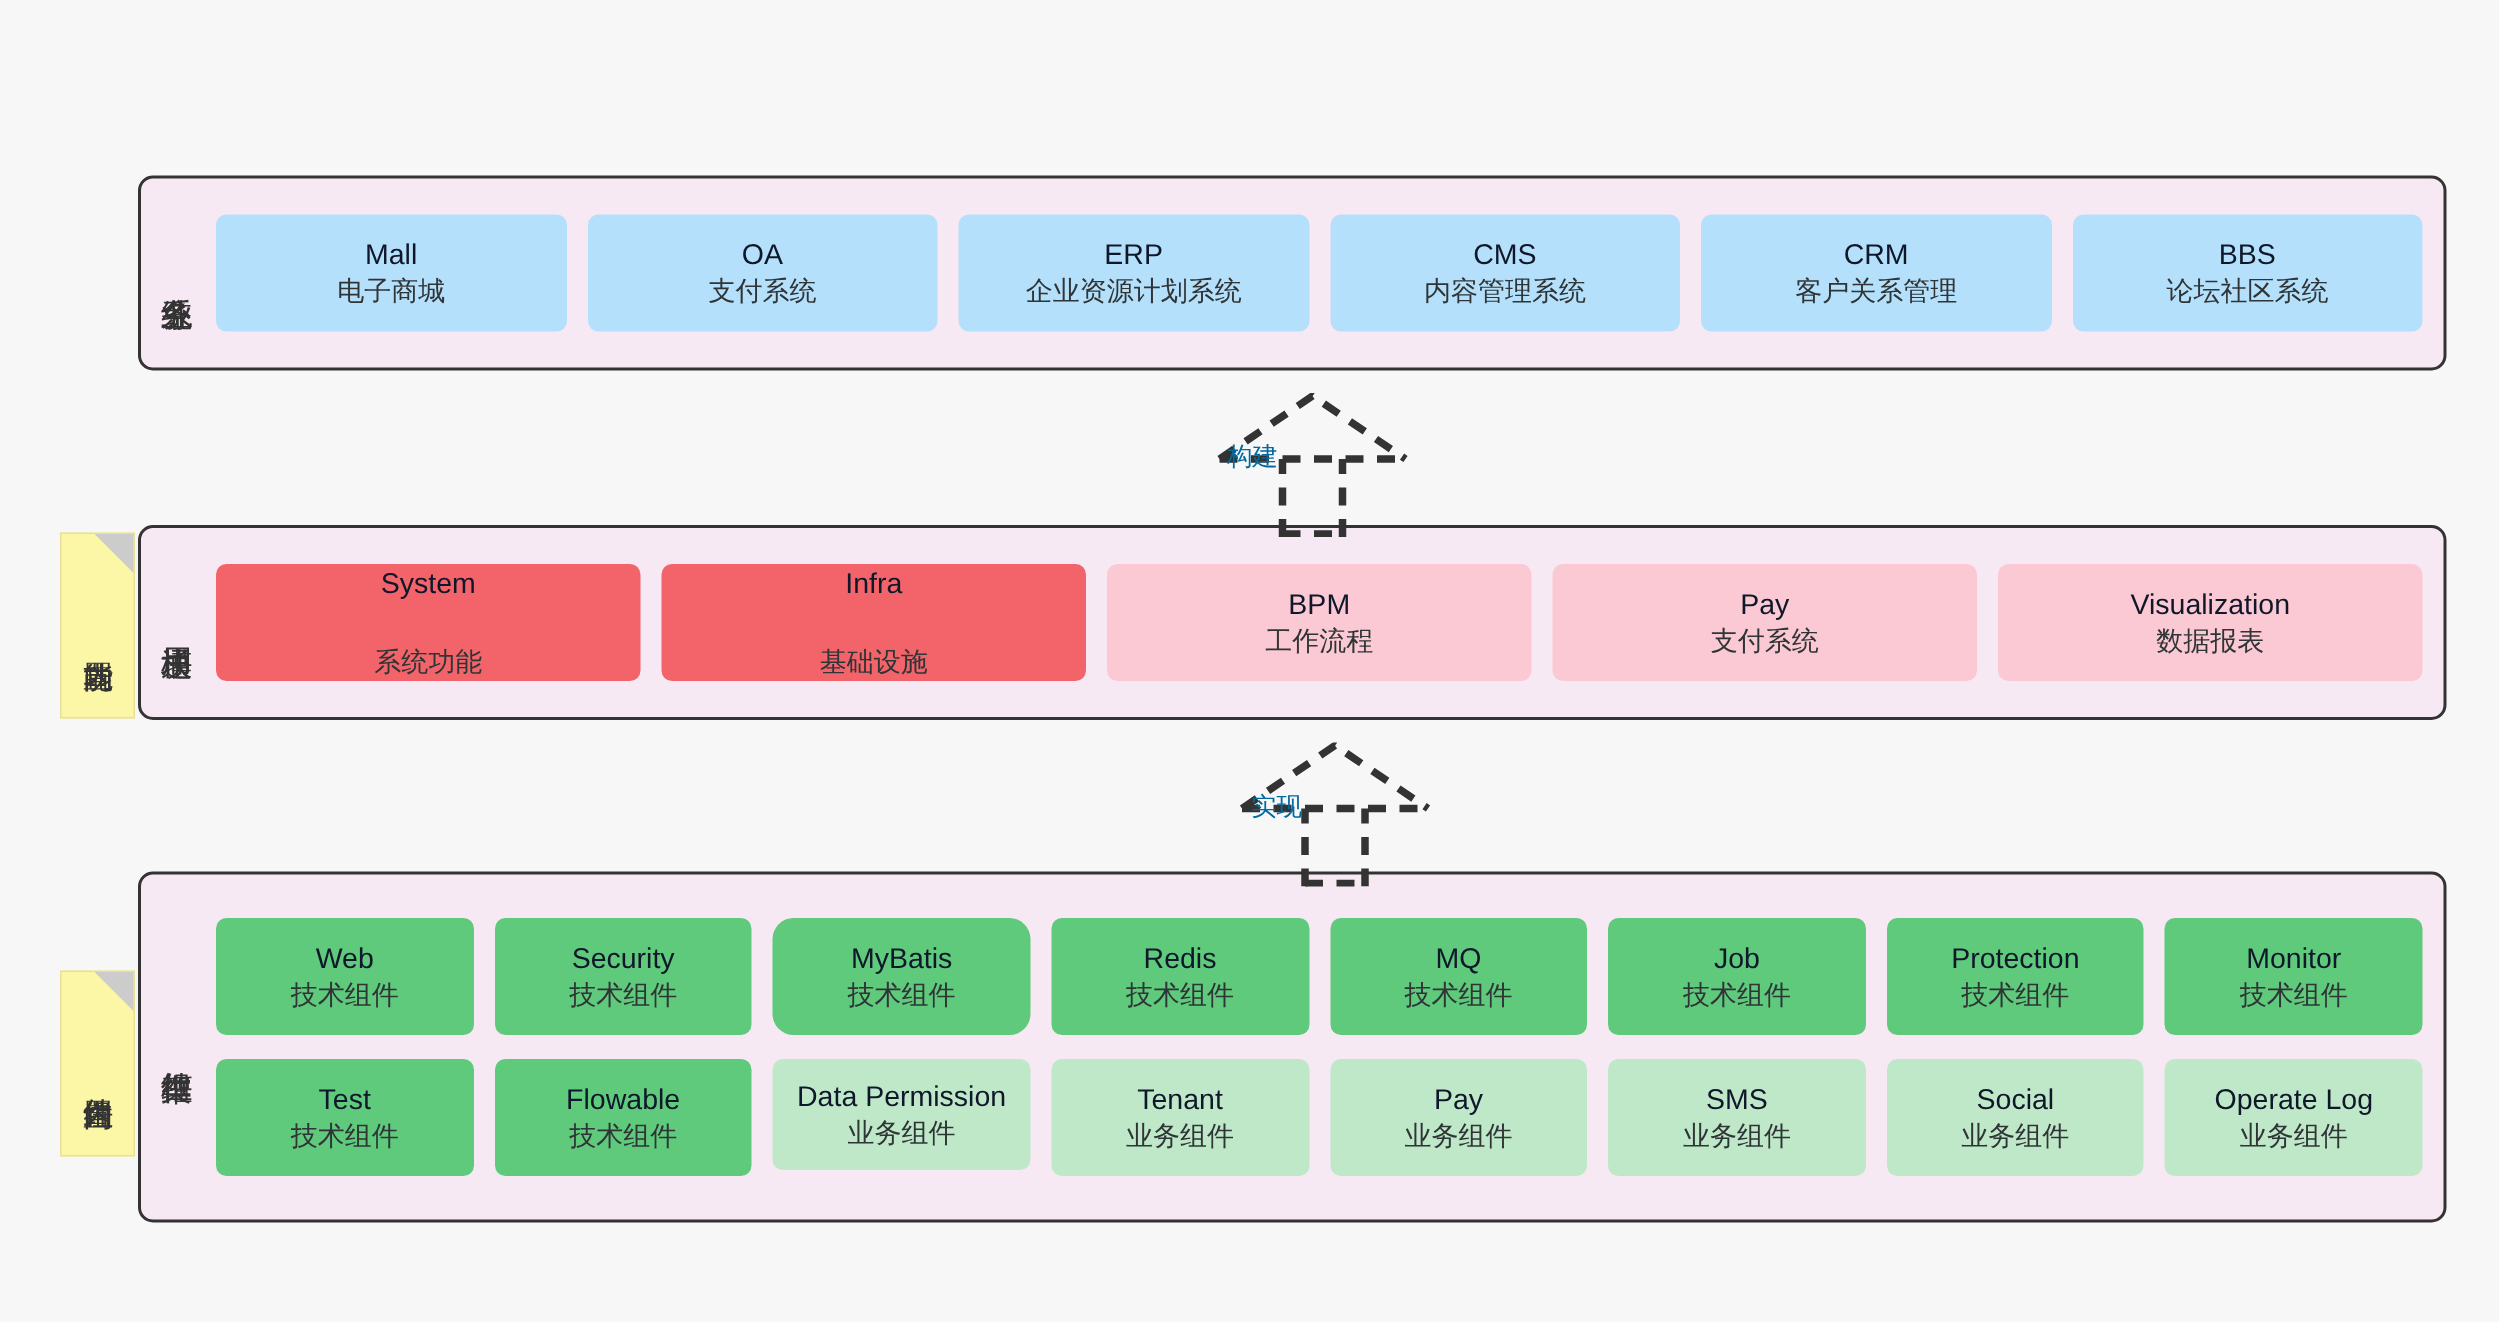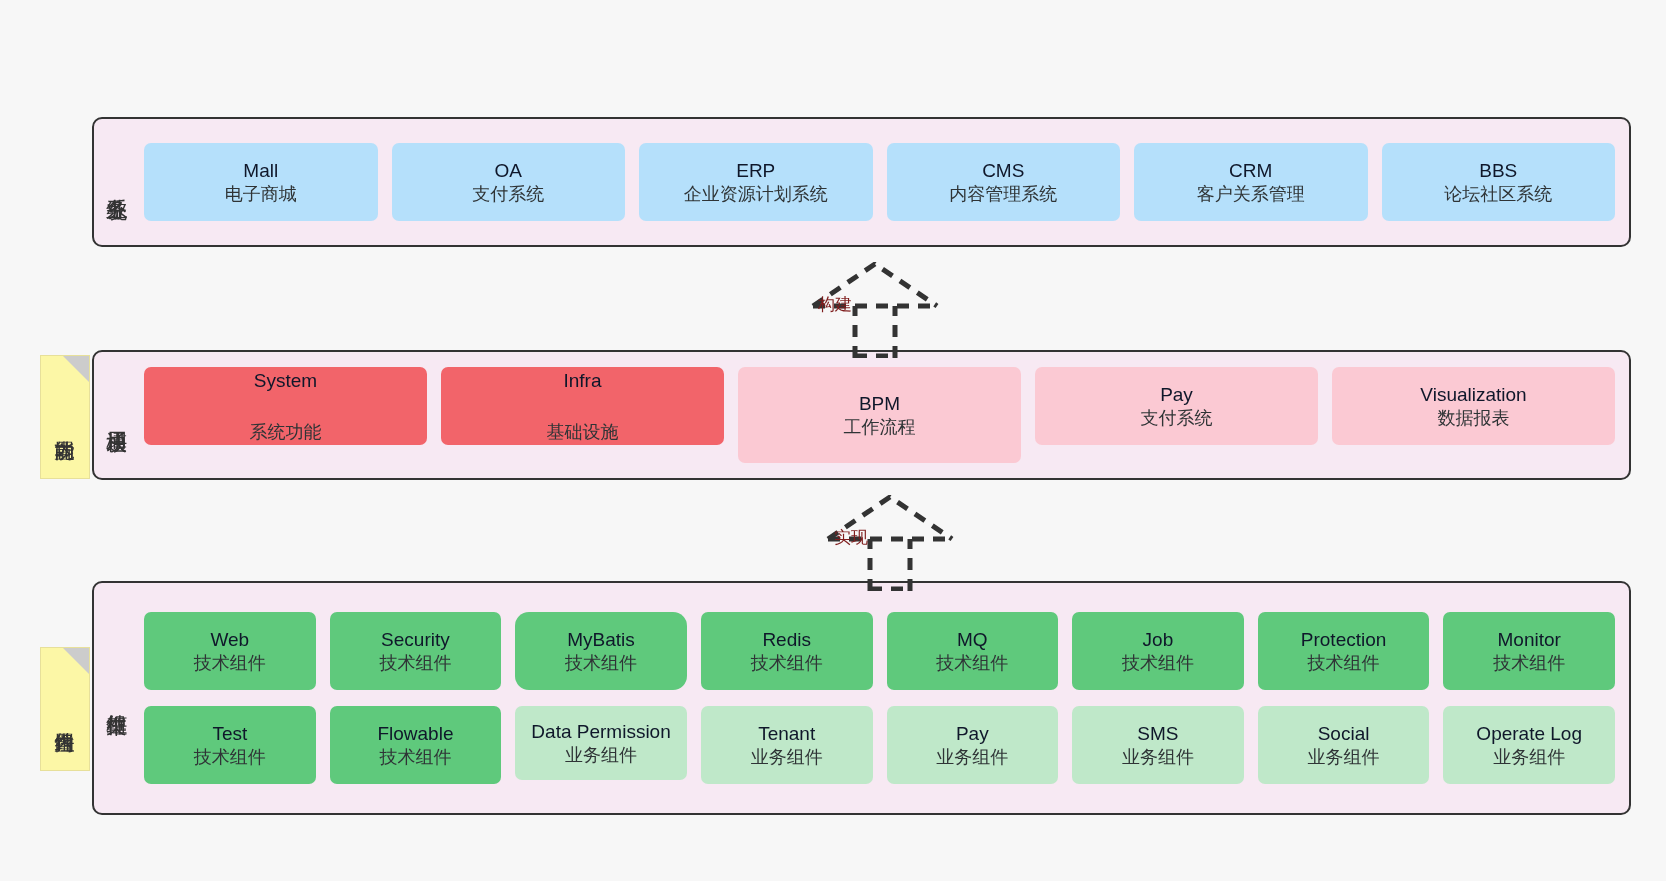--- a/index.html
+++ b/index.html
@@ -123,21 +123,21 @@
   }
 
   
   .arrow-wrap {
     position: absolute;
     z-index: 2;
   }
   .arrow-label {
     position: absolute;
     font-size: 17px;
-    color: #7f1d1d;
+    color: #0369a1;
     background: transparent;
     white-space: nowrap;
     z-index: 3;
     user-select: none;
   }
 </style>
 </head>
 <body>
 
 <div id="canvas">
@@ -197,21 +197,21 @@
     <div class="layer-body">
       <div class="row">
         <div class="card c-red" style="height:78px;">
           <div class="l1">System</div>
           <div class="l2">系统功能</div>
         </div>
         <div class="card c-red" style="height:78px;">
           <div class="l1">Infra</div>
           <div class="l2">基础设施</div>
         </div>
-        <div class="card c-pink" style="height:96px;">
+        <div class="card c-pink" style="height:78px;">
           <div class="l1">BPM</div>
           <div class="l2">工作流程</div>
         </div>
         <div class="card c-pink" style="height:78px;">
           <div class="l1">Pay</div>
           <div class="l2">支付系统</div>
         </div>
         <div class="card c-pink" style="height:78px;">
           <div class="l1">Visualization</div>
           <div class="l2">数据报表</div>

